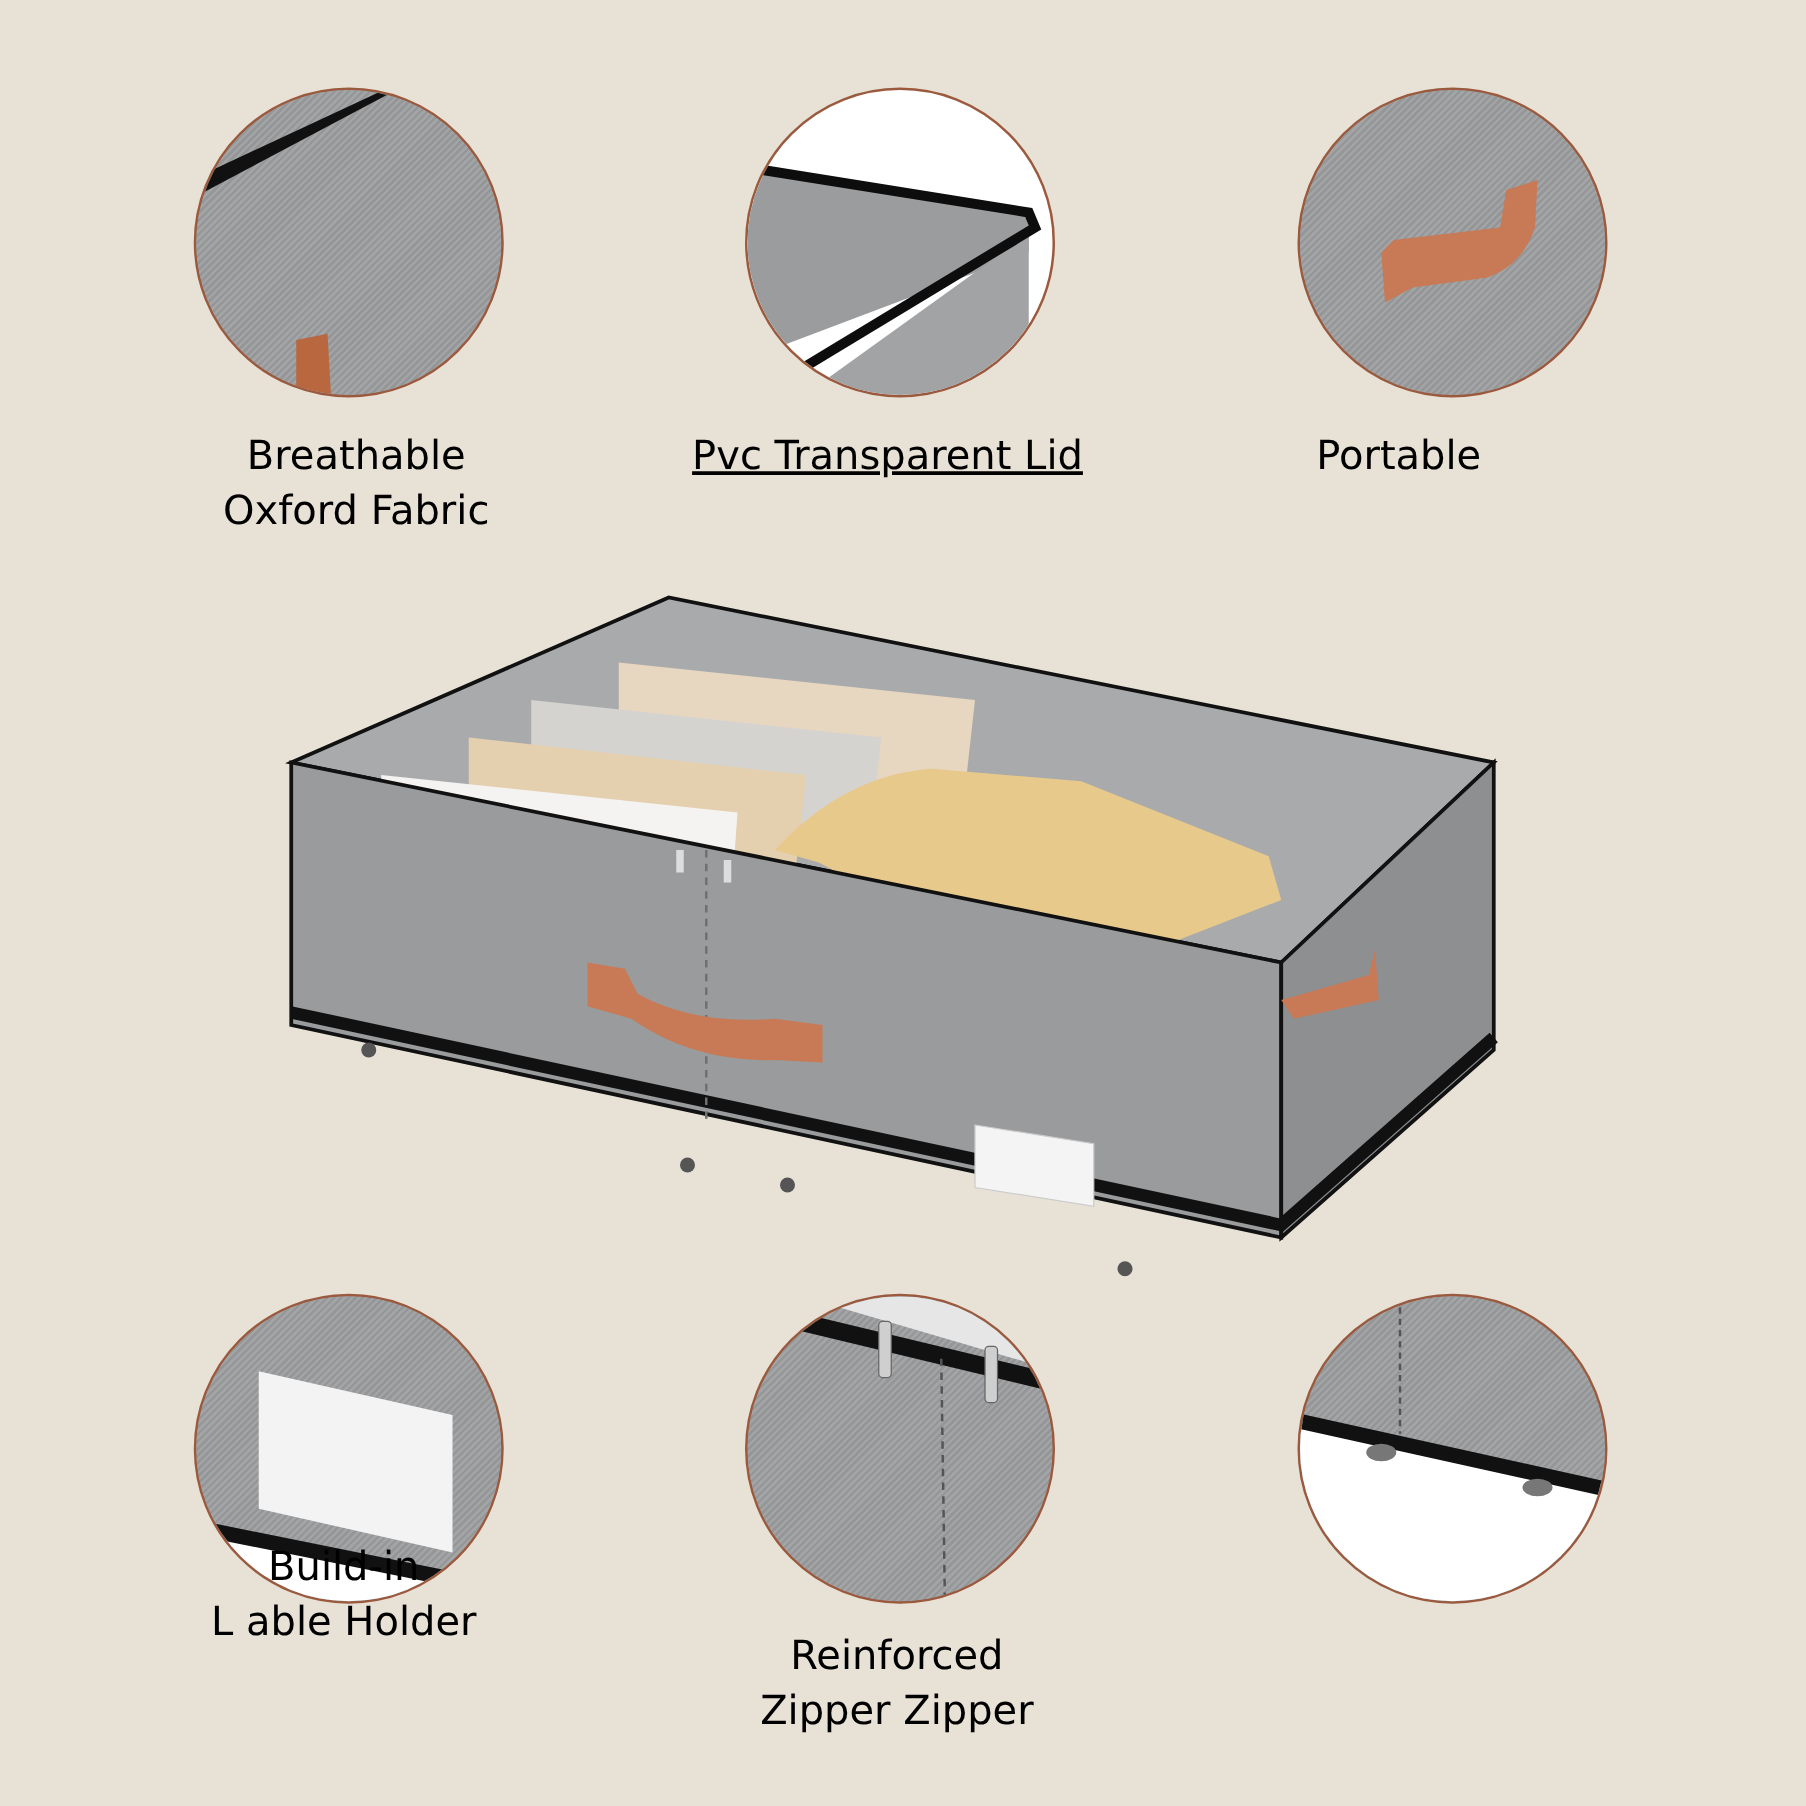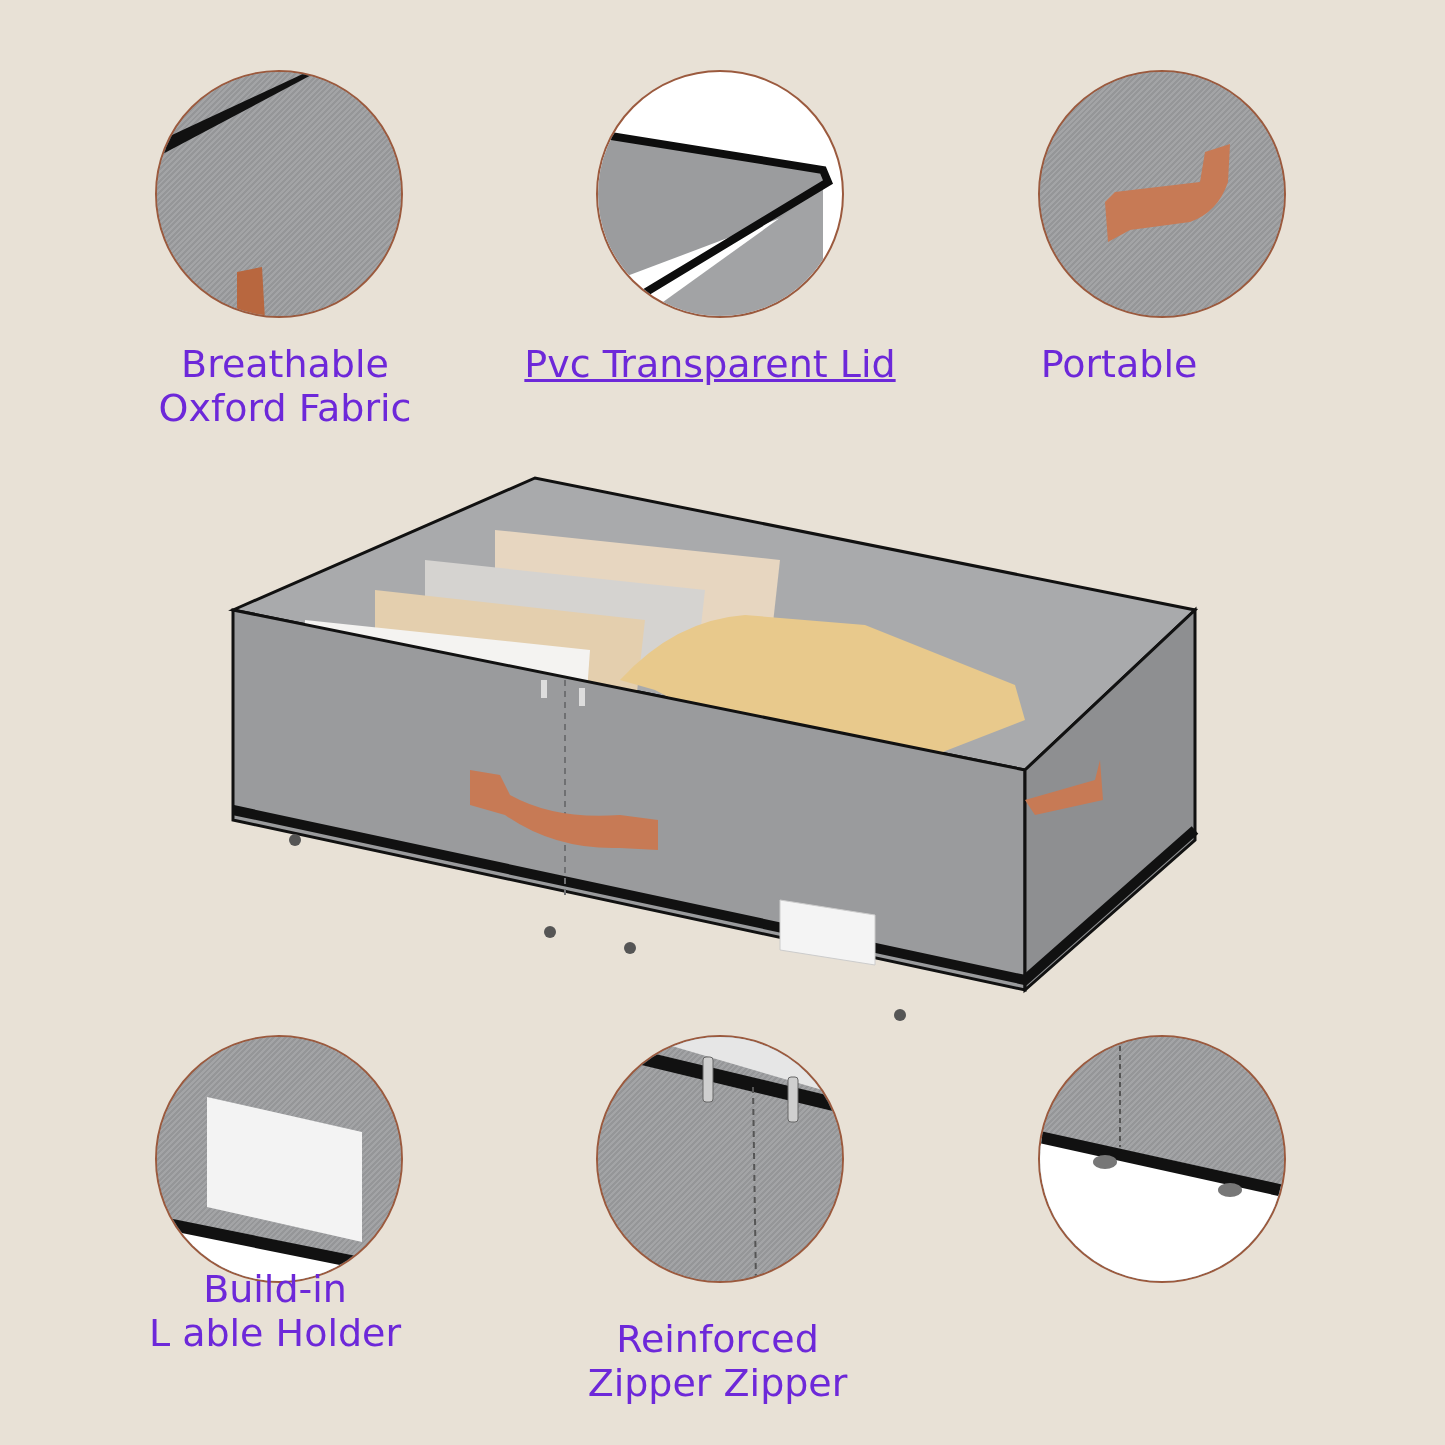--- a/index.html
+++ b/index.html
@@ -1,19 +1,19 @@
 <!DOCTYPE html>
 <html><head>
 <meta charset="utf-8">
 <style>
   html, body { margin:0; padding:0; }
   body { width:1445px; height:1445px; background:#e8e1d6; position:relative; overflow:hidden; font-family:"DejaVu Sans", sans-serif; color:#1e1e1e; }
   .circle { position:absolute; width:248px; height:248px; border-radius:50%; border:2px solid #9b5a3e; overflow:hidden; box-sizing:border-box; background:#9a9b9d; }
   .fabric { position:absolute; inset:0; background:repeating-linear-gradient(135deg,#a3a4a6 0 2px,#959698 2px 4px); }
-  .caption { position:absolute; text-align:center; font-size:38px; line-height:44px; color:#6d28d9; }
+  .caption { position:absolute; text-align:center; font-size:32px; line-height:44px; color:#000000; }
   .box-wrap { position:absolute; left:225px; top:470px; width:1000px; height:560px; }
 </style>
 </head>
 <body>
 
 <div class="circle" style="left:155px;top:70px;">
   <div class="fabric"></div>
   <svg width="248" height="248" style="position:absolute;left:0;top:0">
     <polygon points="0,70 150,0 160,0 0,85" fill="#111"></polygon>
     <path d="M80 248 L80 200 L105 195 L108 248 Z" fill="#b8673f"></path>
@@ -100,22 +100,22 @@
   <div class="fabric"></div>
   <svg width="248" height="248" style="position:absolute;left:0;top:0">
     <polygon points="0,100 248,150 248,248 0,248" fill="#fff"></polygon>
     <polyline points="0,100 248,155" stroke="#111" stroke-width="12"></polyline>
     <line x1="80" y1="0" x2="80" y2="110" stroke="#555" stroke-width="2" stroke-dasharray="5 4"></line>
     <ellipse cx="65" cy="125" rx="12" ry="7" fill="#777"></ellipse>
     <ellipse cx="190" cy="153" rx="12" ry="7" fill="#777"></ellipse>
   </svg>
 </div>
 
-<div class="caption" style="left:130px;top:1267px;width:290px;">
+<div class="caption" style="left:130px;top:1231px;width:290px;">
   <div>Build-in</div>
   <div>L able Holder</div>
 </div>
-<div class="caption" style="left:560px;top:1302px;width:315px;margin-top:15px;">
+<div class="caption" style="left:560px;top:1302px;width:315px;">
   <div>Reinforced</div>
   <div>Zipper Zipper</div>
 </div>
 <div class="caption" style="left:1030px;top:1295px;width:260px;">
 </div>
 
 </body></html>

